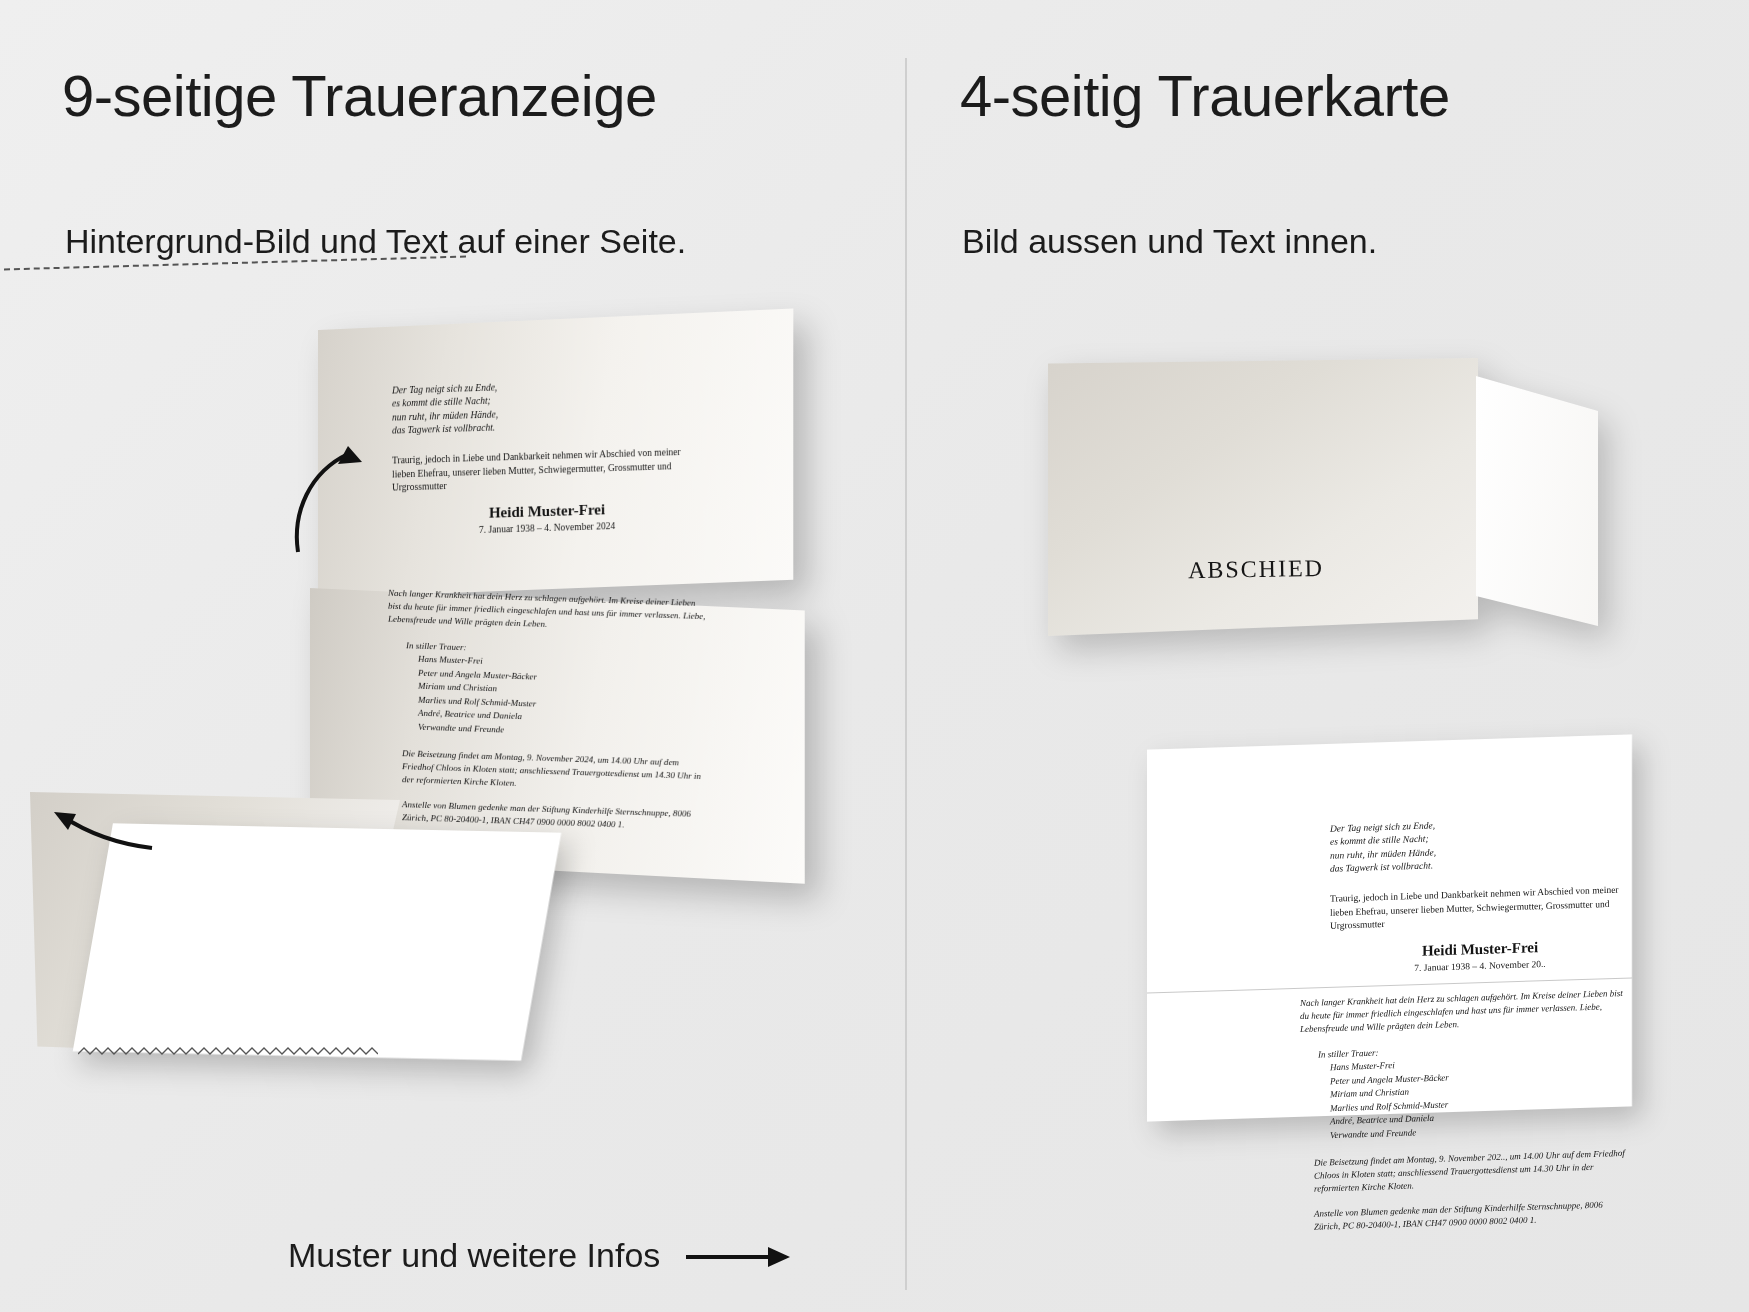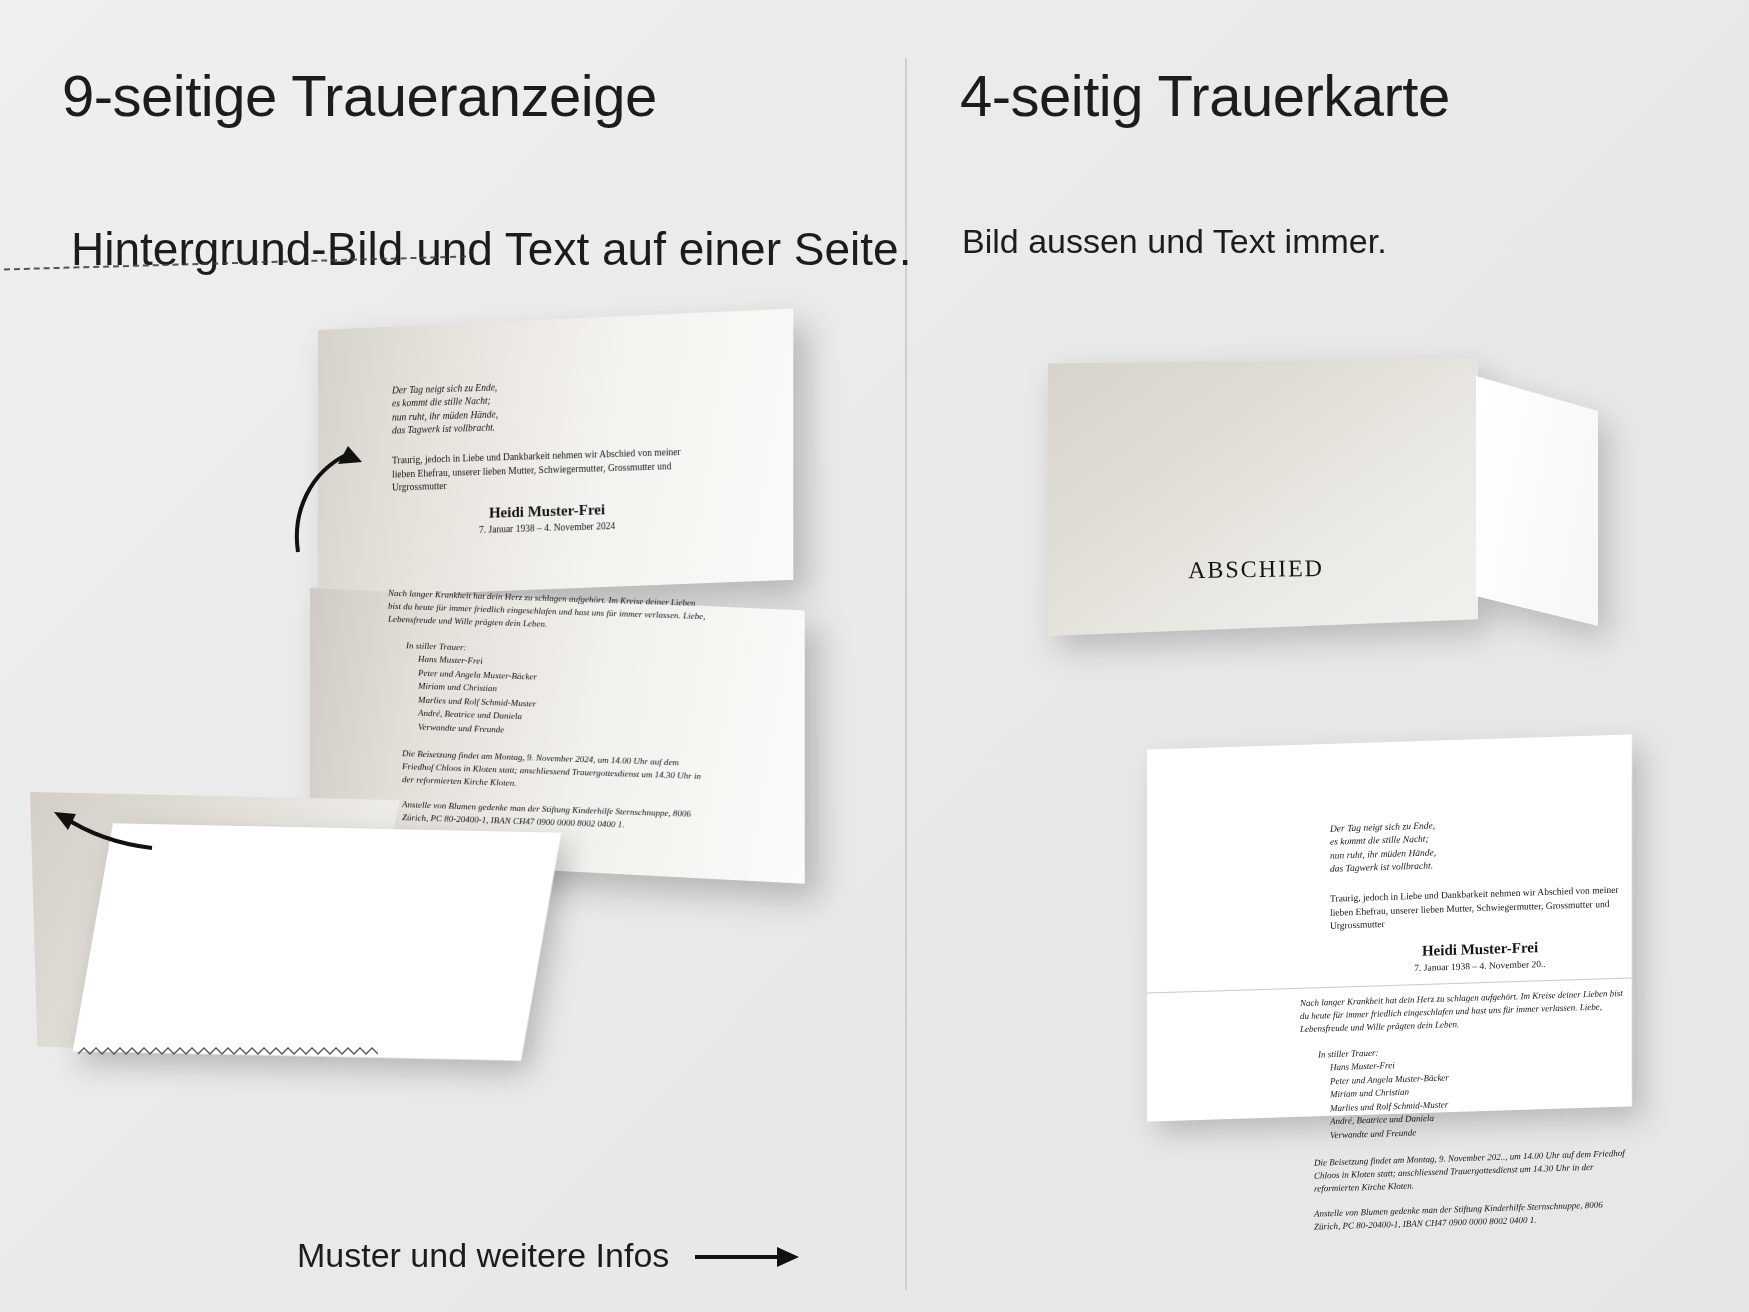--- a/index.html
+++ b/index.html
@@ -48,23 +48,23 @@
     left: 960px;
     top: 62px;
     font-size: 58px;
     font-weight: 400;
     letter-spacing: -0.5px;
     color: #1c1c1c;
     white-space: nowrap;
   }
   .col-left-sub {
     position: absolute;
-    left: 71px;
+    left: 65px;
     top: 222px;
-    font-size: 46px;
+    font-size: 34px;
     font-weight: 400;
     color: #1c1c1c;
     white-space: nowrap;
   }
   .col-right-sub {
     position: absolute;
     left: 962px;
     top: 222px;
     font-size: 34px;
     font-weight: 400;
@@ -78,21 +78,20 @@
     left: 288px;
     top: 1236px;
     display: flex;
     align-items: center;
     gap: 26px;
   }
   .footer-cta .label {
     font-size: 34px;
     color: #1c1c1c;
     white-space: nowrap;
-    margin-left: 9px;
   }
   .arrow-right {
     position: relative;
     width: 104px;
     height: 20px;
   }
   .arrow-right .shaft {
     position: absolute;
     left: 0; top: 9px;
     width: 86px; height: 4px;
@@ -363,21 +362,21 @@
 <body>
 
 <div class="page">
 
   <div class="divider"></div>
 
   <div class="col-left-title">9-seitige Traueranzeige</div>
   <div class="col-left-sub">Hintergrund-Bild und Text auf einer Seite.</div>
 
   <div class="col-right-title">4-seitig Trauerkarte</div>
-  <div class="col-right-sub">Bild aussen und Text immer.</div>
+  <div class="col-right-sub">Bild aussen und Text innen.</div>
 
   <div class="sheet-wrap">
     <div class="sheet-top"></div>
     <div class="sheet-bottom"></div>
   </div>
   <div class="fold-line"></div>
 
   <svg class="arrow-curve-up" viewBox="0 0 80 115">
     <path d="M8 110 C 2 70, 20 30, 58 12" stroke="#111" stroke-width="4" fill="none"></path>
     <polygon points="58,4 72,20 48,22" fill="#111"></polygon>

